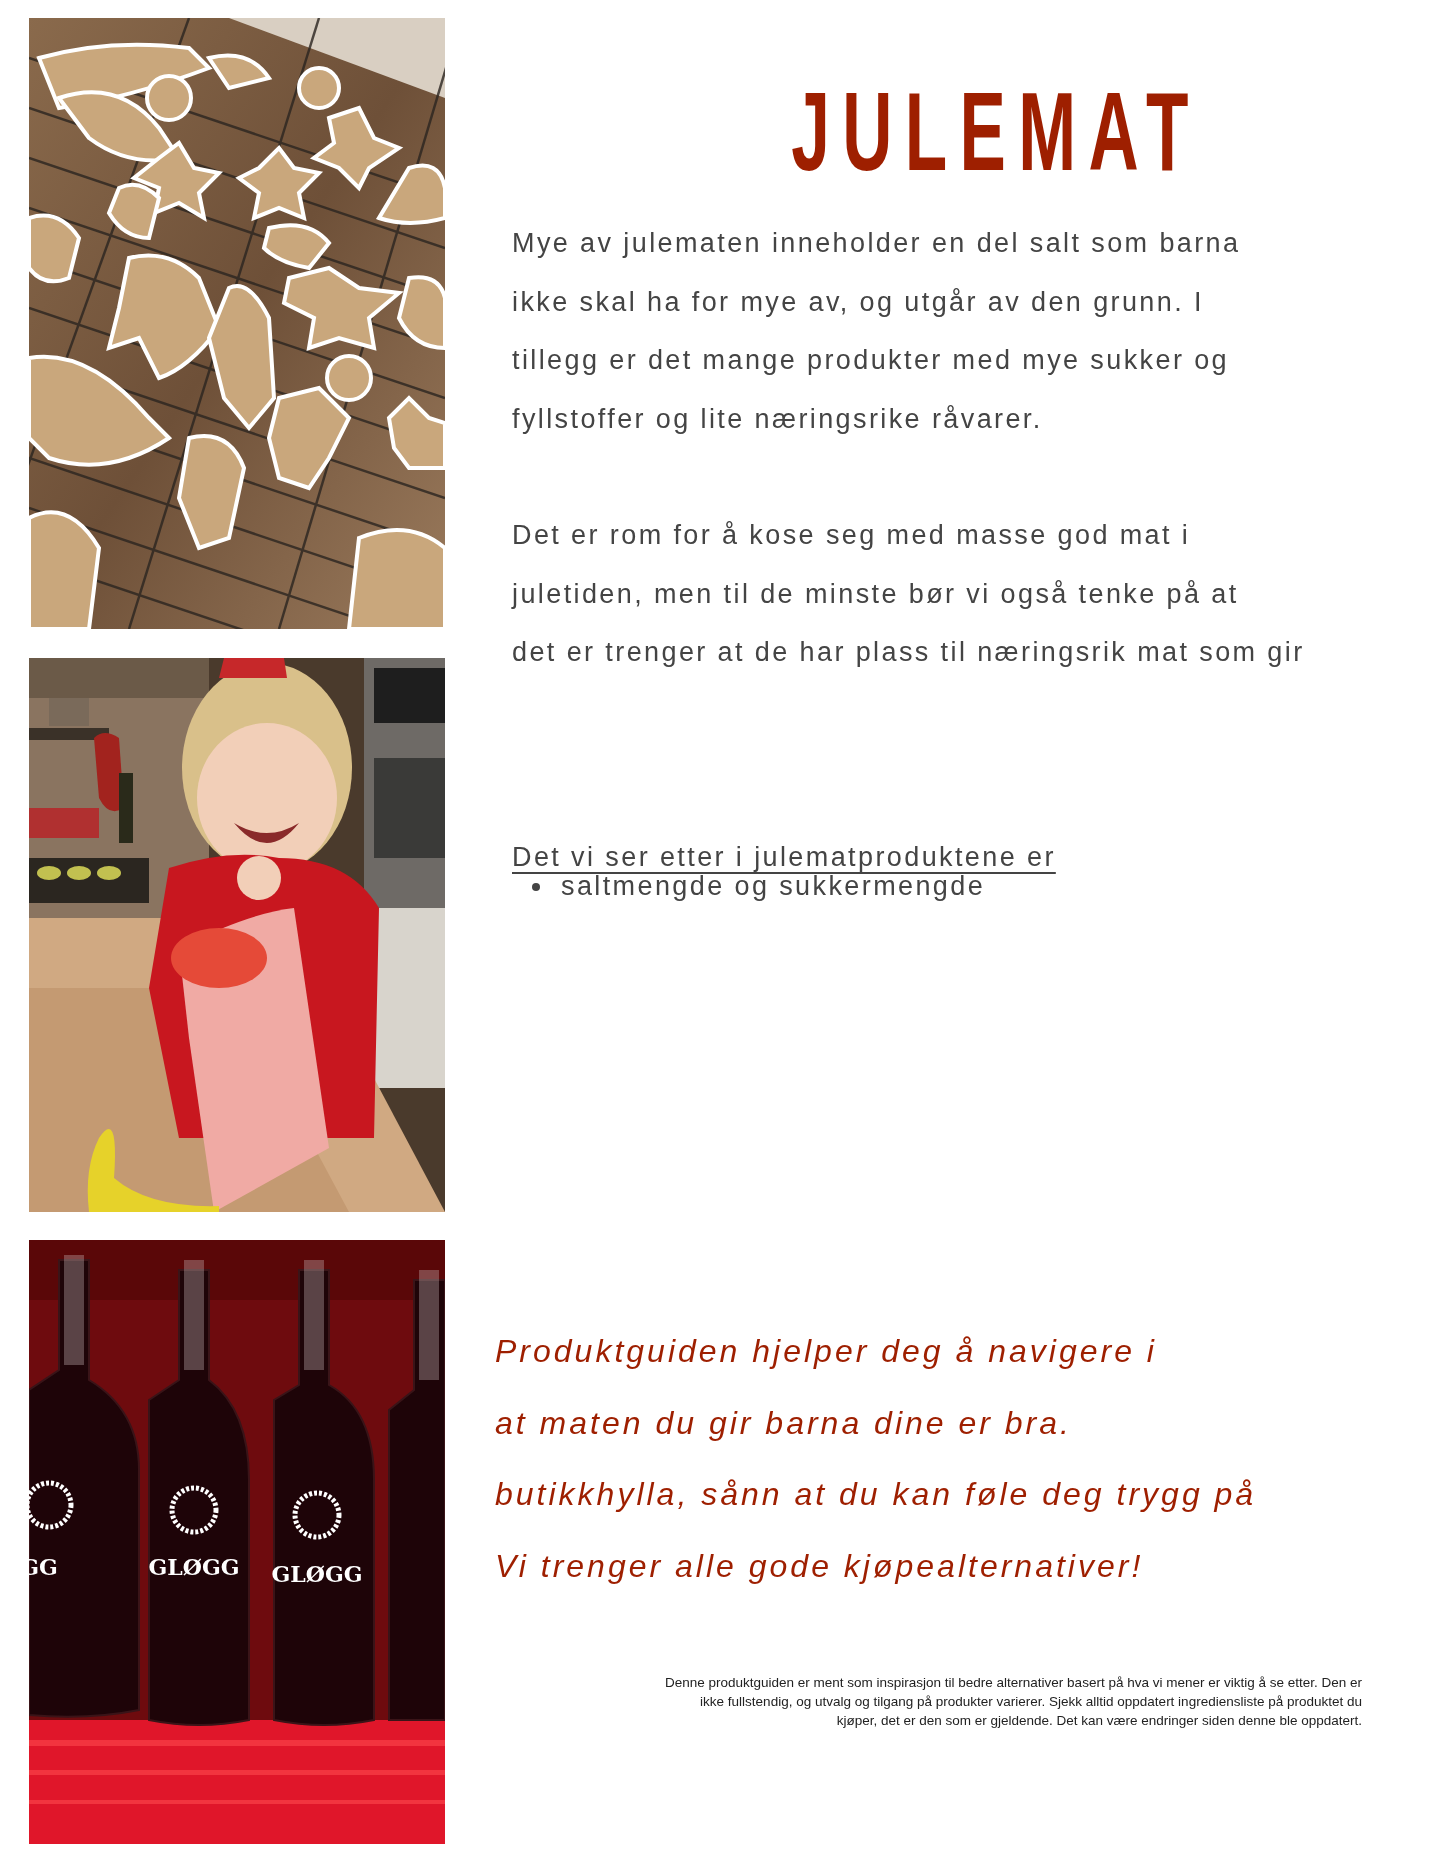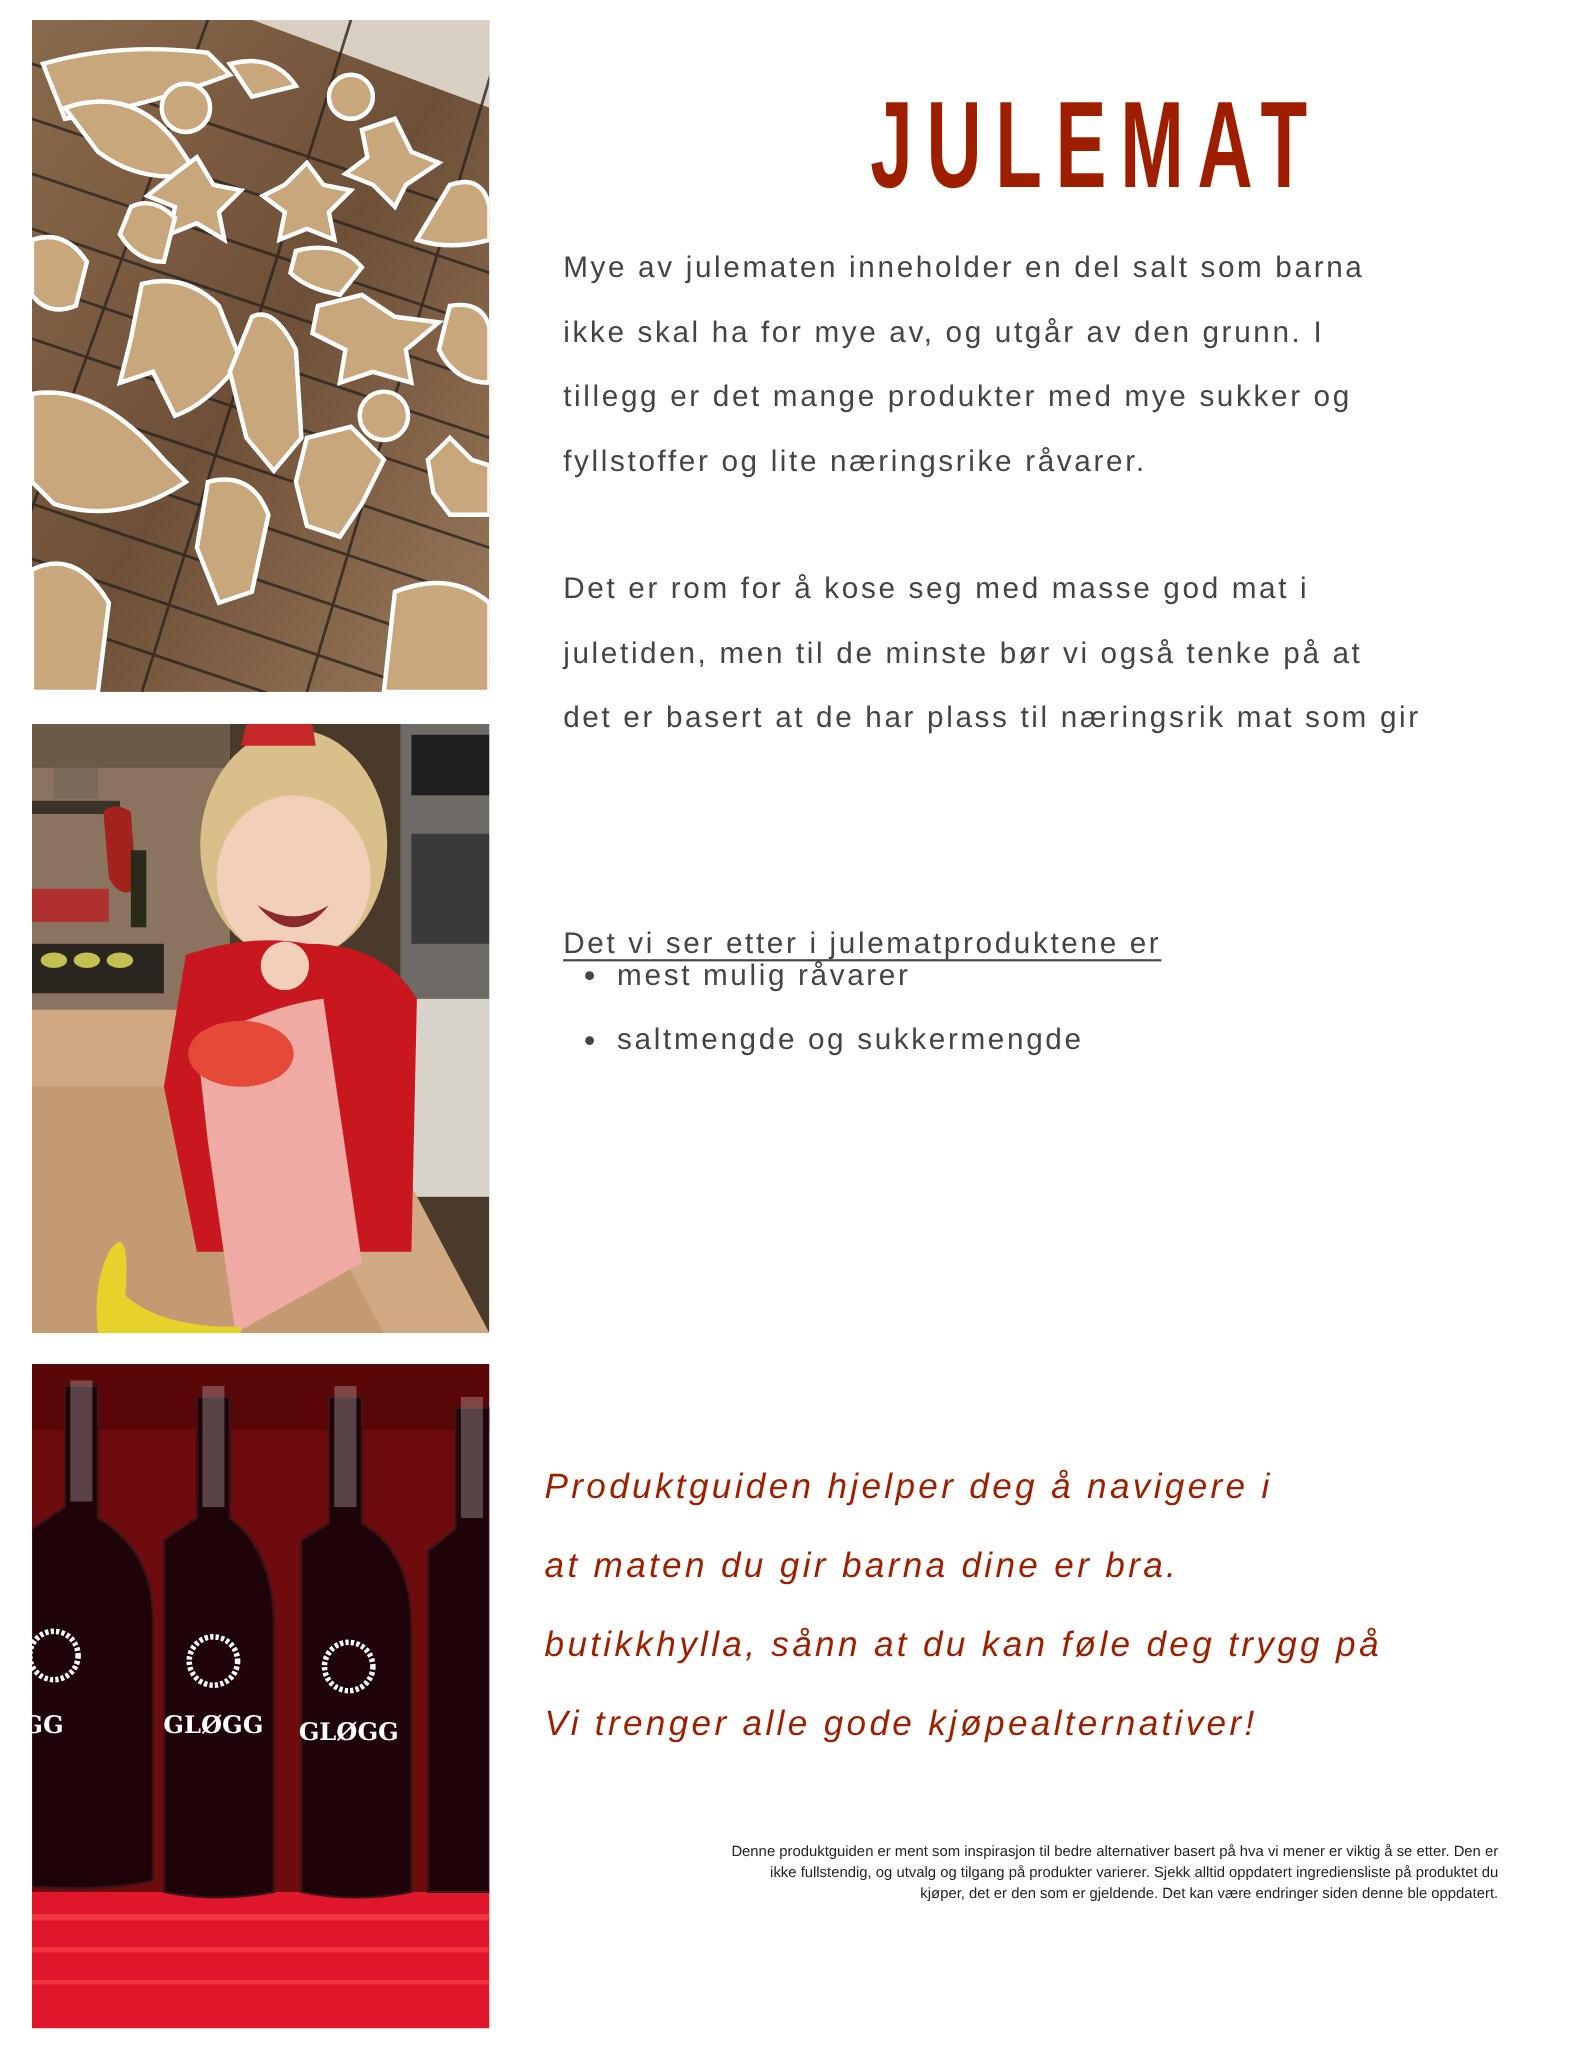--- a/index.html
+++ b/index.html
@@ -192,29 +192,25 @@
 <div class="para" id="para-1">
   <span class="line">Mye av julematen inneholder en del salt som barna</span>
   <span class="line">ikke skal ha for mye av, og utgår av den grunn. I</span>
   <span class="line">tillegg er det mange produkter med mye sukker og</span>
   <span class="line">fyllstoffer og lite næringsrike råvarer.</span>
 </div>
 
 <div class="para" id="para-2">
   <span class="line">Det er rom for å kose seg med masse god mat i</span>
   <span class="line">juletiden, men til de minste bør vi også tenke på at</span>
-  <span class="line">det er basert at de har plass til næringsrik mat som gir</span>
+  <span class="line">det er trenger at de har plass til næringsrik mat som gir</span>
 </div>
 
 <div class="criteria-heading">Det vi ser etter i julematproduktene er</div>
 <ul class="criteria-list">
-  <li>
-    <span class="bullet"></span>
-    <span>mest mulig råvarer</span>
-  </li>
   <li>
     <span class="bullet"></span>
     <span>saltmengde og sukkermengde</span>
   </li>
 </ul>
 
 <div class="callout">
   <span class="line">Produktguiden hjelper deg å navigere i</span>
   <span class="line">at maten du gir barna dine er bra.</span>
   <span class="line">butikkhylla, sånn at du kan føle deg trygg på</span>

